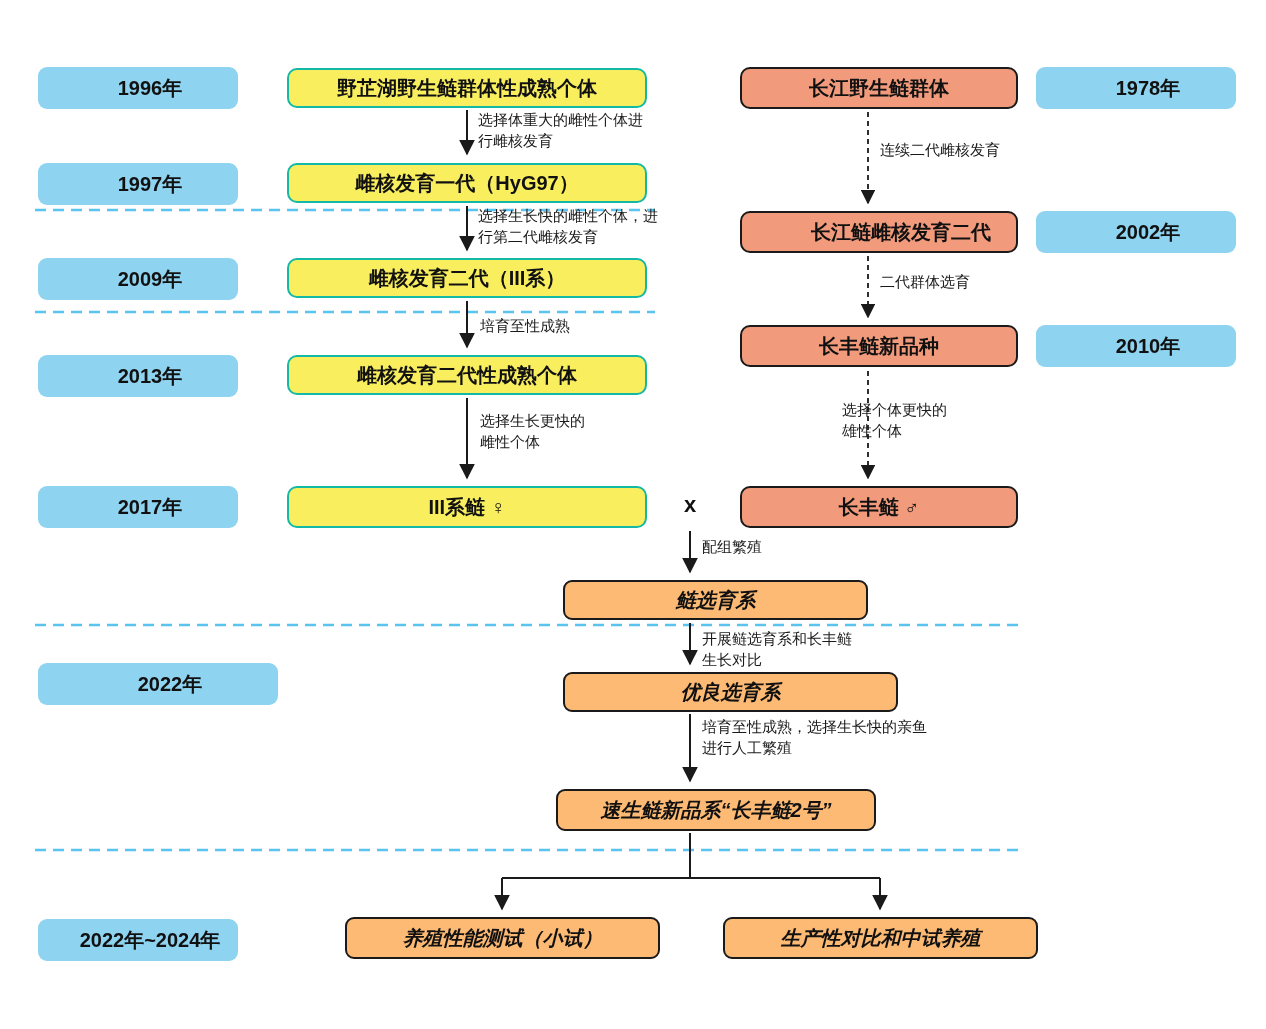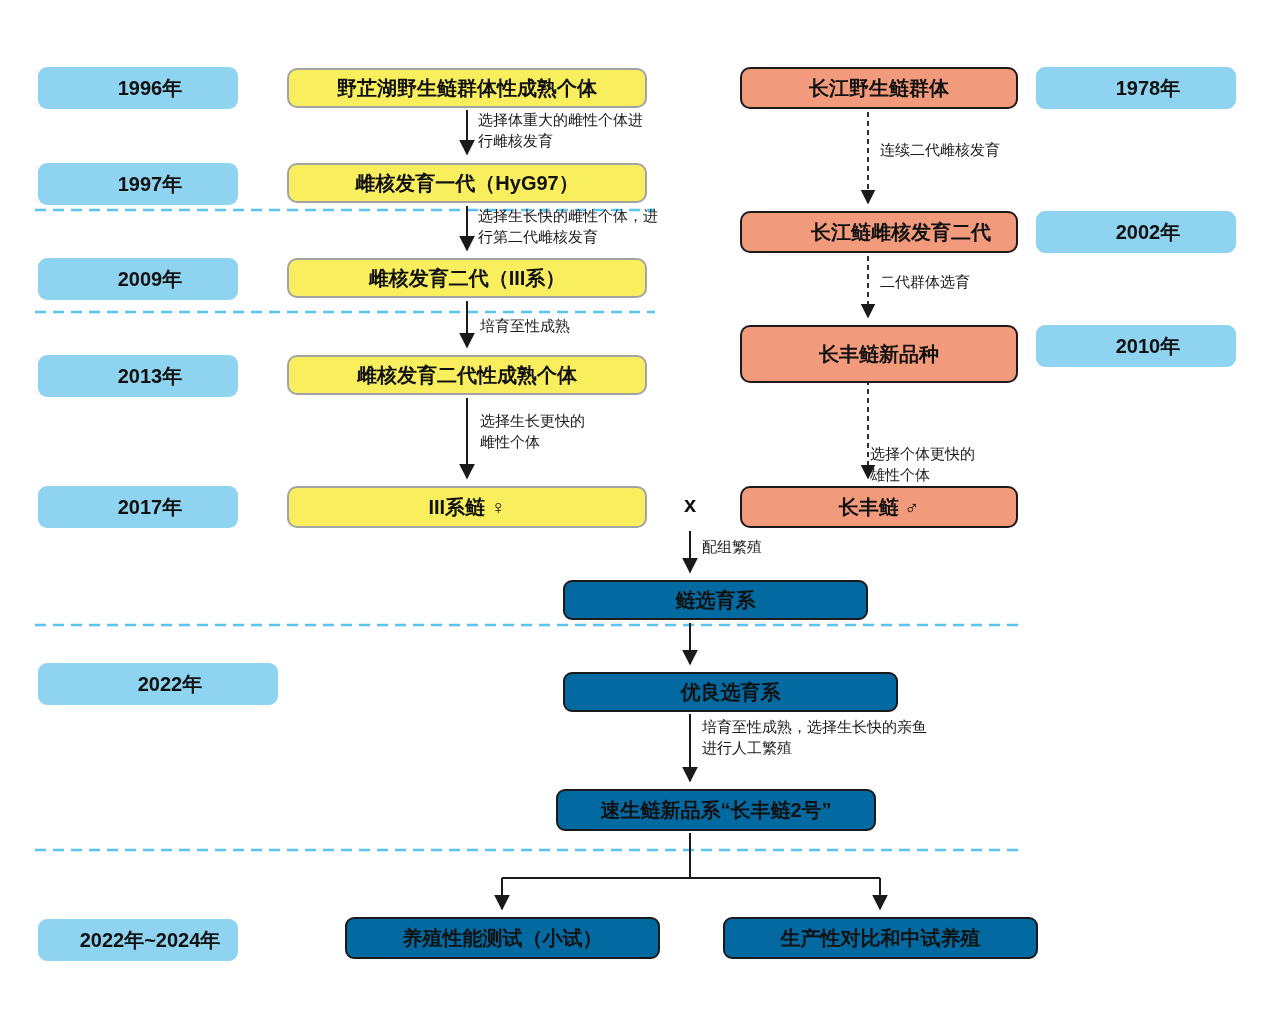--- a/index.html
+++ b/index.html
@@ -5,23 +5,23 @@
   * { margin: 0; padding: 0; box-sizing: border-box; }
   html, body { background: #ffffff; }
   body { font-family: "Liberation Sans", "DejaVu Sans", sans-serif; }
   .canvas { position: relative; width: 1266px; height: 1029px; background: #ffffff; overflow: hidden; }
   .layer { position: absolute; left: 0; top: 0; }
   .node {
     position: absolute; display: flex; align-items: center; justify-content: center;
     font-weight: bold; font-size: 20px; color: #111; text-align: center; line-height: 1.15;
   }
   .badge { background: #8ed3f0; border-radius: 9px; padding-left: 24px; }
-  .ybox  { background: #f9ef5e; border: 2px solid #a3a3a3; border-radius: 10px; }
+  .ybox  { background: #f9ef5e; border: 2px solid #14b8a6; border-radius: 10px; }
   .obox  { background: #f29b7c; border: 2px solid #1a1a1a; border-radius: 10px; }
-  .wbox  { background: #0369a1; border: 2px solid #1a1a1a; border-radius: 9px; }
+  .wbox  { background: #fdba74; border: 2px solid #1a1a1a; border-radius: 9px; font-style: italic; }
   .albl  { position: absolute; font-size: 15px; color: #1a1a1a; line-height: 1.38; white-space: pre-line; }
   .cross { position: absolute; font-weight: bold; font-size: 22px; color: #111; text-align: center; }
 </style>
 </head>
 <body>
 
 <div class="canvas">
 
   <svg class="layer" width="1266" height="1029" viewBox="0 0 1266 1029">
     <defs>
@@ -71,40 +71,42 @@
   <div class="node badge" style="left:1036px; top:325px; width:200px; height:42px;">2010年</div>
 
   <div class="node ybox" style="left:287px; top:68px; width:360px; height:40px;">野芷湖野生鲢群体性成熟个体</div>
   <div class="node ybox" style="left:287px; top:163px; width:360px; height:40px;">雌核发育一代（HyG97）</div>
   <div class="node ybox" style="left:287px; top:258px; width:360px; height:40px;">雌核发育二代（III系）</div>
   <div class="node ybox" style="left:287px; top:355px; width:360px; height:40px;">雌核发育二代性成熟个体</div>
   <div class="node ybox" style="left:287px; top:486px; width:360px; height:42px;">III系鲢 ♀</div>
 
   <div class="node obox" style="left:740px; top:67px; width:278px; height:42px;">长江野生鲢群体</div>
   <div class="node obox" style="left:740px; top:211px; width:278px; height:42px;padding-left:44px;">长江鲢雌核发育二代</div>
-  <div class="node obox" style="left:740px; top:325px; width:278px; height:58px;">长丰鲢新品种</div>
+  <div class="node obox" style="left:740px; top:325px; width:278px; height:42px;">长丰鲢新品种</div>
   <div class="node obox" style="left:740px; top:486px; width:278px; height:42px;">长丰鲢 ♂</div>
 
   <div class="cross" style="left:676px; top:492px; width:28px;">x</div>
 
   <div class="node wbox" style="left:563px; top:580px; width:305px; height:40px;">鲢选育系</div>
   <div class="node wbox" style="left:563px; top:672px; width:335px; height:40px;">优良选育系</div>
   <div class="node wbox" style="left:556px; top:789px; width:320px; height:42px;">速生鲢新品系“长丰鲢2号”</div>
 
   <div class="node wbox" style="left:345px; top:917px; width:315px; height:42px;">养殖性能测试（小试）</div>
   <div class="node wbox" style="left:723px; top:917px; width:315px; height:42px;text-align:center;">生产性对比和中试养殖</div>
 
   <div class="albl" style="left:478px; top:110px;">选择体重大的雌性个体进
 行雌核发育</div>
   <div class="albl" style="left:478px; top:206px;">选择生长快的雌性个体，进
 行第二代雌核发育</div>
   <div class="albl" style="left:480px; top:316px;">培育至性成熟</div>
   <div class="albl" style="left:480px; top:411px;">选择生长更快的
 雌性个体</div>
   <div class="albl" style="left:880px; top:140px;">连续二代雌核发育</div>
   <div class="albl" style="left:880px; top:272px;">二代群体选育</div>
-  <div class="albl" style="left:870px; top:400px;margin-top:44px;">选择个体更快的
+  <div class="albl" style="left:842px; top:400px;">选择个体更快的
 雄性个体</div>
   <div class="albl" style="left:702px; top:537px;">配组繁殖</div>
+  <div class="albl" style="left:702px; top:629px;">开展鲢选育系和长丰鲢
+生长对比</div>
   <div class="albl" style="left:702px; top:717px;">培育至性成熟，选择生长快的亲鱼
 进行人工繁殖</div>
 
 </div>
 
 </body></html>

